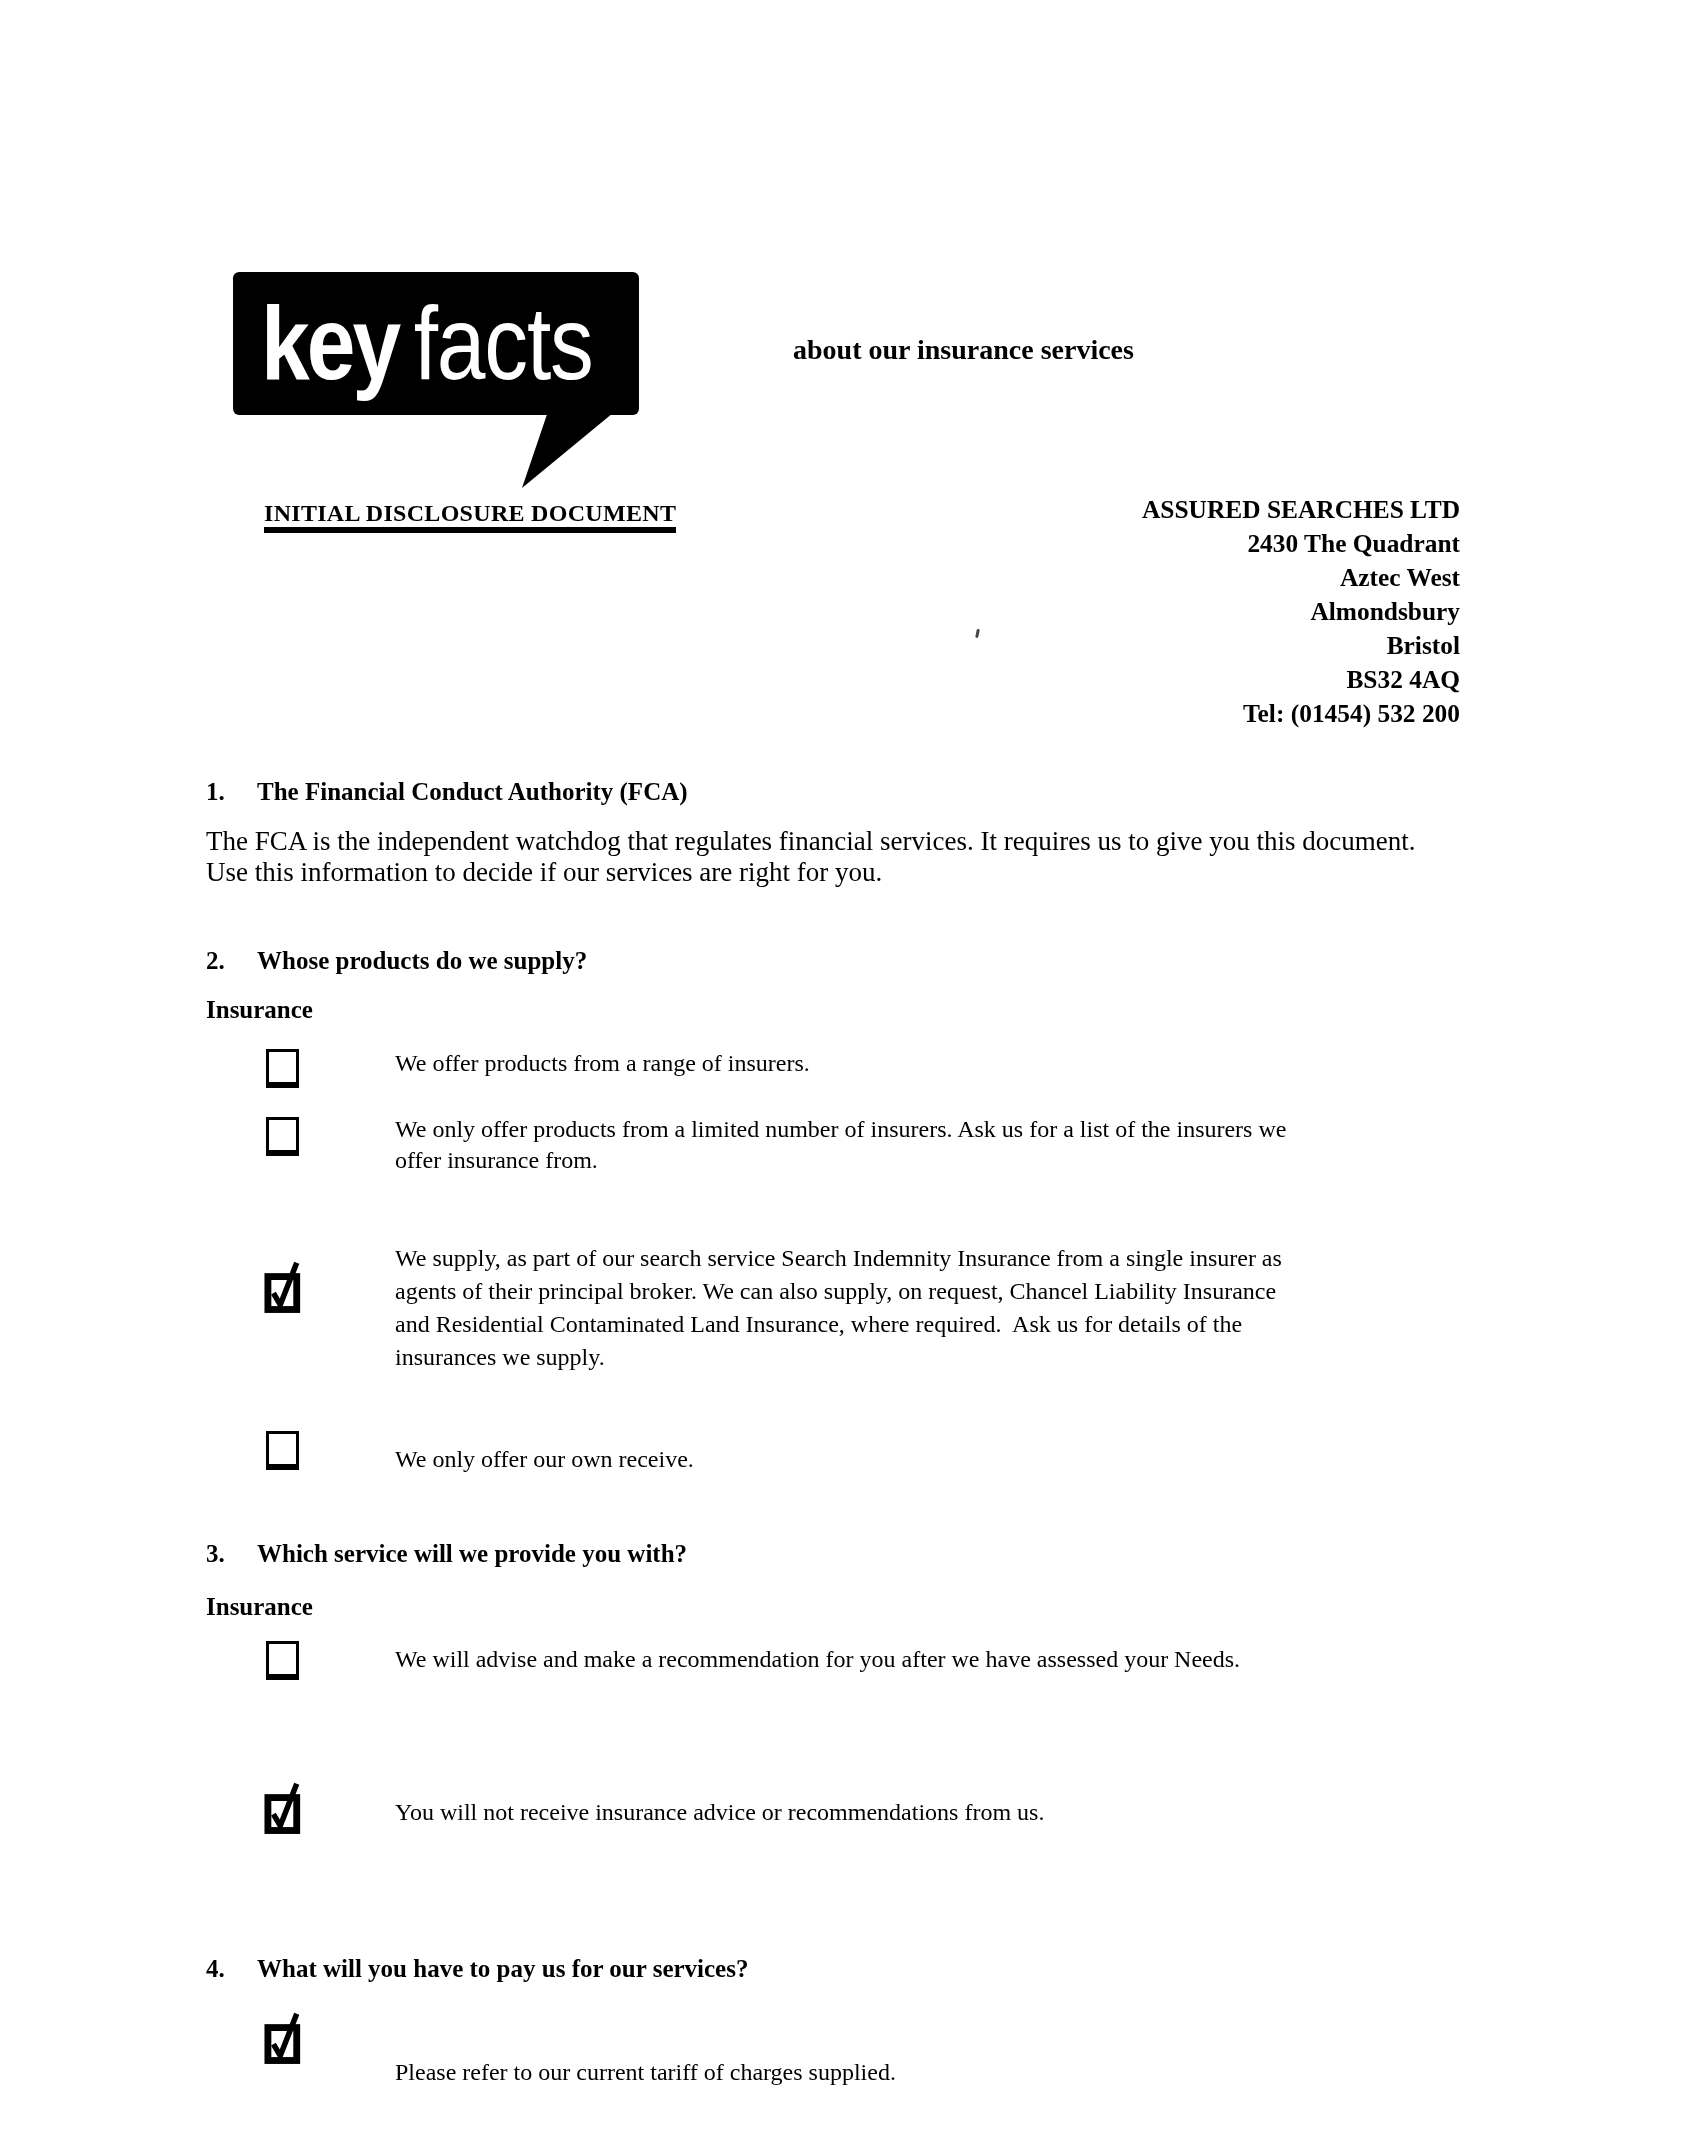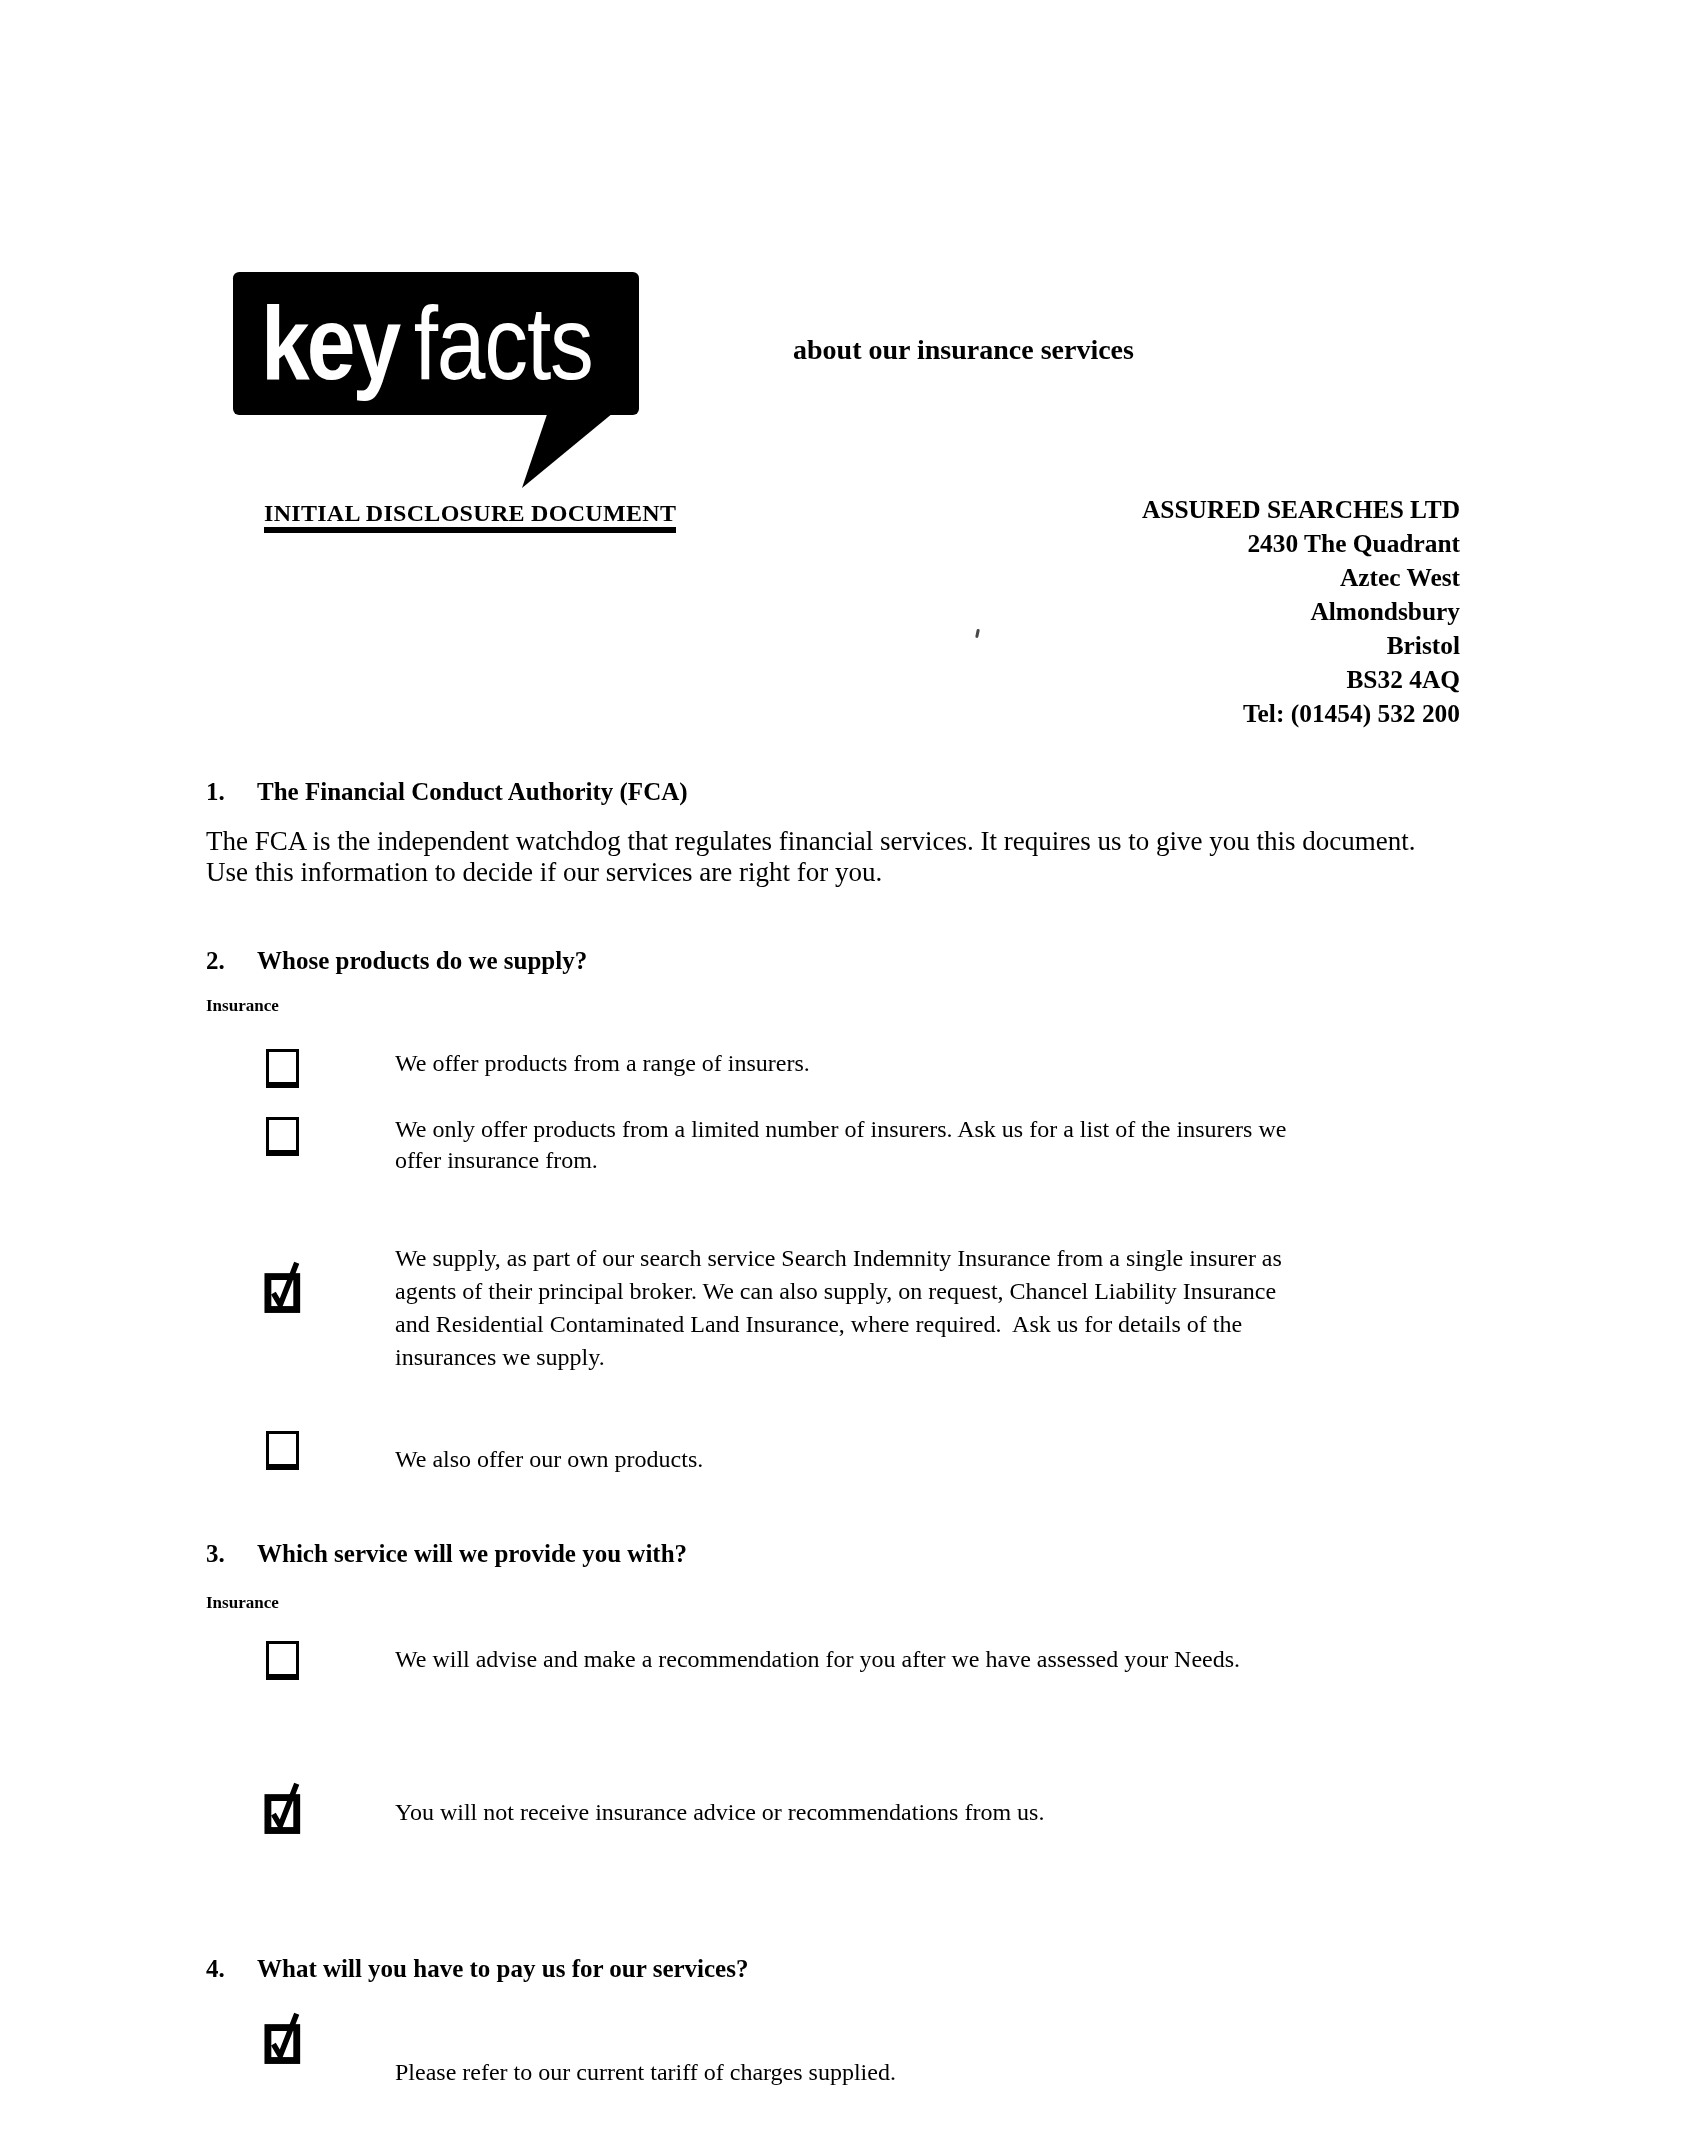--- a/index.html
+++ b/index.html
@@ -53,21 +53,21 @@
     background:#1a1a1a;border-radius:1.4px;transform:rotate(12deg);opacity:.8;
   }
   
   .sec-head{
     position:absolute;left:206px;
     font-size:25px;font-weight:bold;display:flex;white-space:nowrap;
   }
   .sec-num{width:51px;flex:0 0 51px;}
   .subhead{
     position:absolute;left:206px;
-    font-size:17px;font-weight:bold;white-space:nowrap;
+    font-size:25px;font-weight:bold;white-space:nowrap;
   }
   .body-text{
     position:absolute;left:206px;width:1290px;
     font-size:27px;line-height:31px;white-space:pre-line;
   }
   .item-text{
     position:absolute;left:395px;width:1125px;
     font-size:24px;line-height:31px;white-space:pre-line;
   }
   .item-text.lh48{line-height:33px;}
@@ -128,21 +128,21 @@
   <svg class="cbk" style="left:261px;top:1256px" width="44" height="59" viewBox="0 0 64 86">
     <rect x="10" y="30" width="42" height="48" fill="#ffffff" stroke="#000000" stroke-width="10"></rect>
     <path d="M18 54 L28 71 L52 10" fill="none" stroke="#000000" stroke-width="8"></path>
   </svg>
   <div class="item-text lh48" style="top:1242px">We supply, as part of our search service Search Indemnity Insurance from a single insurer as
 agents of their principal broker. We can also supply, on request, Chancel Liability Insurance
 and Residential Contaminated Land Insurance, where required.&nbsp; Ask us for details of the
 insurances we supply.</div>
 
   <div class="cb" style="left:266px;top:1431px"></div>
-  <div class="item-text" style="top:1444px">We also offer our own products.</div>
+  <div class="item-text" style="top:1444px">We only offer our own receive.</div>
 
   <div class="sec-head" style="top:1540px">
     <span class="sec-num">3.</span>
     <span class="sec-title">Which service will we provide you with?</span>
   </div>
   <div class="subhead" style="top:1593px">Insurance</div>
 
   <div class="cb" style="left:266px;top:1641px"></div>
   <div class="item-text" style="top:1644px">We will advise and make a recommendation for you after we have assessed your Needs.</div>
 

